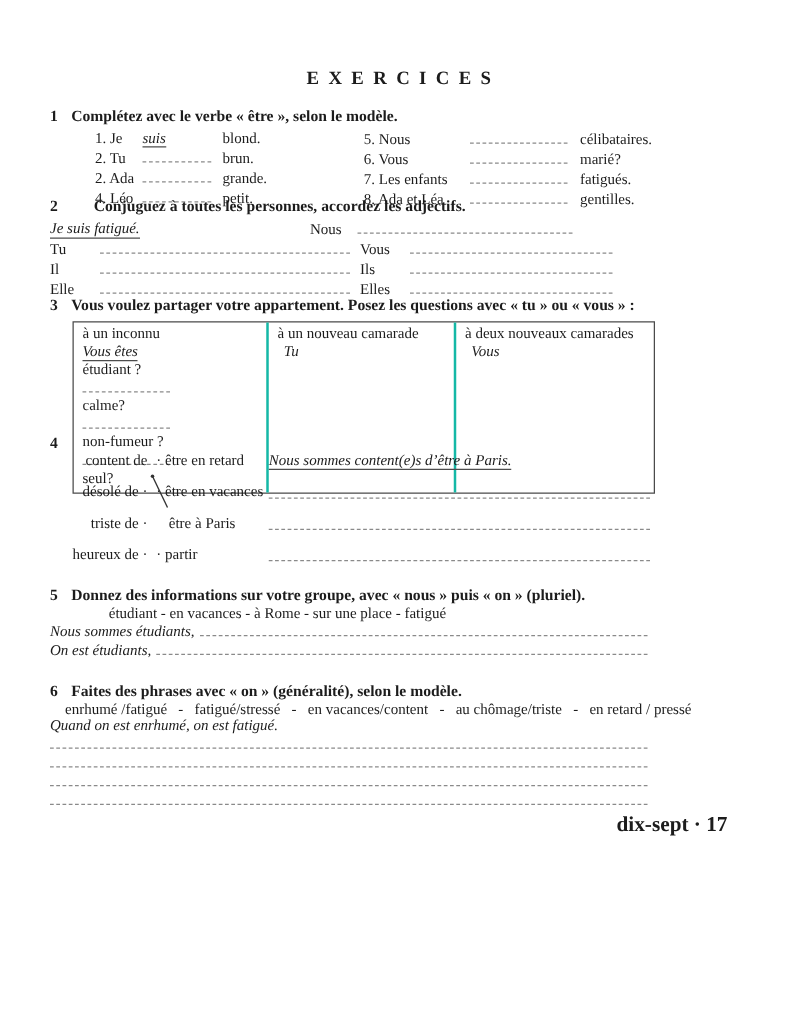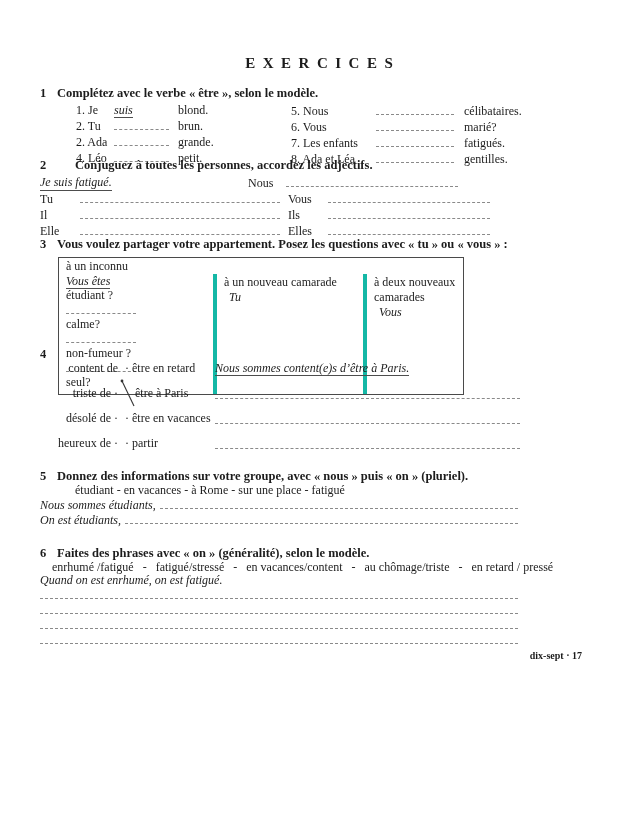--- a/index.html
+++ b/index.html
@@ -33,49 +33,49 @@
 
   
   .ex2-cols{display:flex;margin-top:2px;}
   .ex2-l{width:248px;}
   .ex2-r{flex:1;}
   .e2lab{display:inline-block;width:40px;}
   .ex2-r .row.first{margin-left:-40px;}
   .e2labn{display:inline-block;width:38px;}
 
   
-  .t3{display:flex;margin:5px 0 0 18px;width:406px;border:1px solid #4a4a4a;box-sizing:border-box;}
+  .t3{display:flex;margin:5px 0 0 18px;width:466px;border:1px solid #4a4a4a;box-sizing:border-box;}
   .t3col{box-sizing:border-box;padding:1px 7px 5px;}
-  .t3col+.t3col{border-left:4px solid #14b8a6;margin-top:16px;}
+  .t3col+.t3col{border-left:2px solid #14b8a6;}
   .t3c1{width:154px;}
   .t3c2{width:150px;}
   .t3c3{flex:1;}
   .t3hd{line-height:15px;}
   .c3row{display:flex;align-items:baseline;line-height:14px;flex-direction:column;}
   .c3l{display:inline-block;width:82px;flex:none;}
 
   
   .ex4-body{position:relative;}
   .ex4-row{display:flex;align-items:flex-start;height:25px;line-height:13px;}
   .ex4-left{display:inline-block;width:78px;text-align:right;flex:none;}
   .ex4-mid{display:inline-block;width:90px;margin-left:7px;flex:none;white-space:nowrap;}
   .ex4-mid.pad{padding-left:10px;width:80px;}
   .ex4-ans{flex:1;}
   .match-line{position:absolute;left:0;top:0;pointer-events:none;}
 
   
   .wordlist{line-height:13px;white-space:pre-wrap;}
-  .ind35{margin-left:35px;}
+  .ind35{margin-left:47px;}
   .ind12{margin-left:12px;}
   .w478{width:478px;}
   .ex56row{display:flex;align-items:baseline;line-height:14px;}
   .lines{margin-top:0;}
   .line{height:11px;border-bottom:1px dashed #8a8a8a;margin-bottom:3px;}
 
-  .footer{position:absolute;top:650px;right:56px;font-weight:bold;font-size:10px;}
+  .footer{position:absolute;top:650px;right:56px;font-weight:bold;font-size:17px;}
 </style>
 </head>
 <body>
 
 <div class="page">
 
   <h1 class="title">EXERCICES</h1>
 
   <section class="ex" style="top:86px">
     <div class="hd">
@@ -242,27 +242,27 @@
       <svg class="match-line" width="170" height="60" viewBox="0 0 170 60">
         <circle cx="82" cy="19" r="1.4" fill="#333"></circle>
         <line x1="82" y1="19" x2="94" y2="44" stroke="#333" stroke-width="1.1"></line>
       </svg>
       <div class="ex4-row">
         <span class="ex4-left">content de</span>
         <span class="ex4-mid">· être en retard</span>
         <span class="ex4-ans"><span class="u">Nous sommes content(e)s d’être à Paris.</span></span>
       </div>
       <div class="ex4-row">
+        <span class="ex4-left">désolé de ·</span>
+        <span class="ex4-mid">· être en vacances</span>
+        <span class="ex4-ans"><span class="blank" style="width:305px"></span></span>
+      </div>
+      <div class="ex4-row">
         <span class="ex4-left">triste de ·</span>
         <span class="ex4-mid pad">être à Paris</span>
-        <span class="ex4-ans"><span class="blank" style="width:305px"></span></span>
-      </div>
-      <div class="ex4-row">
-        <span class="ex4-left">désolé de ·</span>
-        <span class="ex4-mid">· être en vacances</span>
         <span class="ex4-ans"><span class="blank" style="width:305px"></span></span>
       </div>
       <div class="ex4-row">
         <span class="ex4-left">heureux de ·</span>
         <span class="ex4-mid">· partir</span>
         <span class="ex4-ans"><span class="blank" style="width:305px"></span></span>
       </div>
     </div>
   </section>
 

